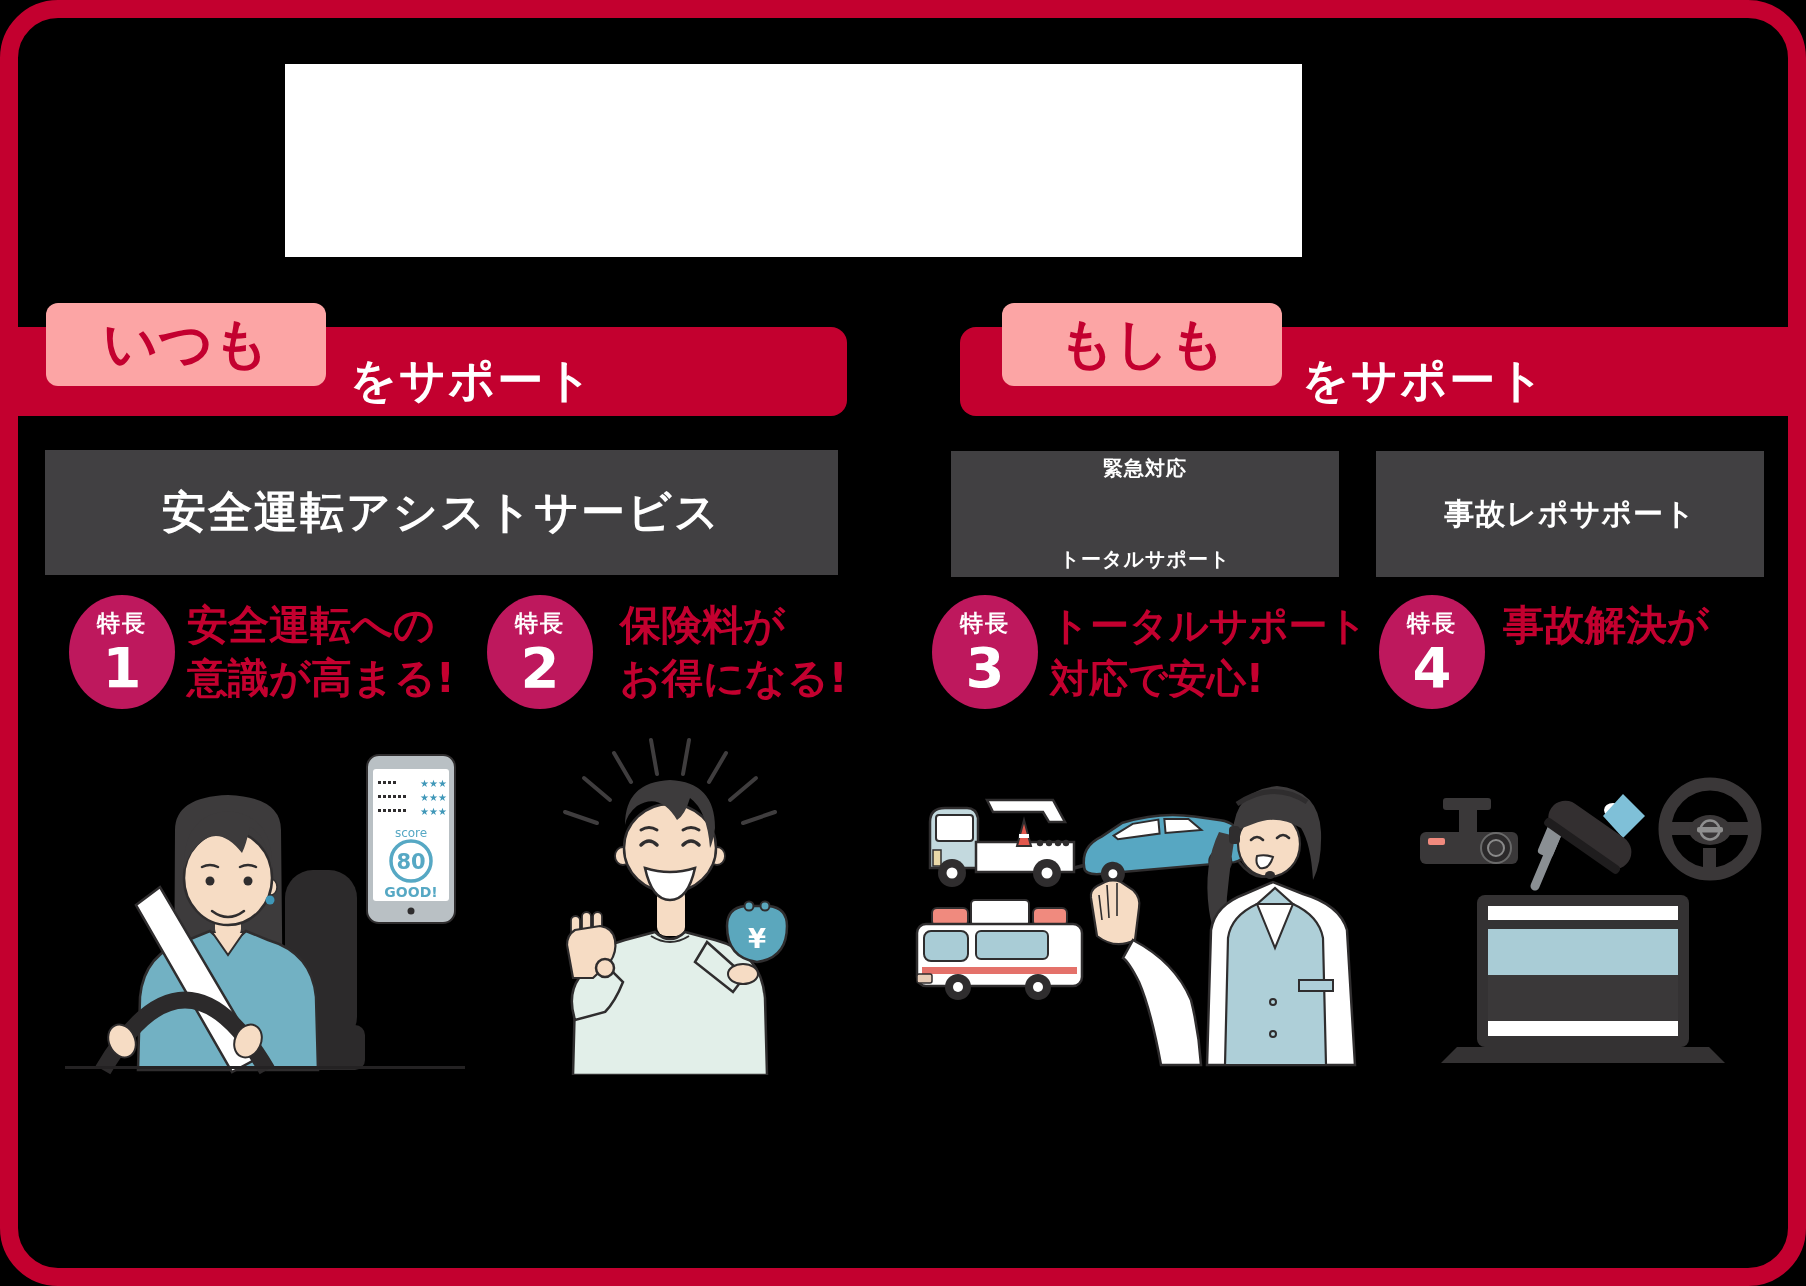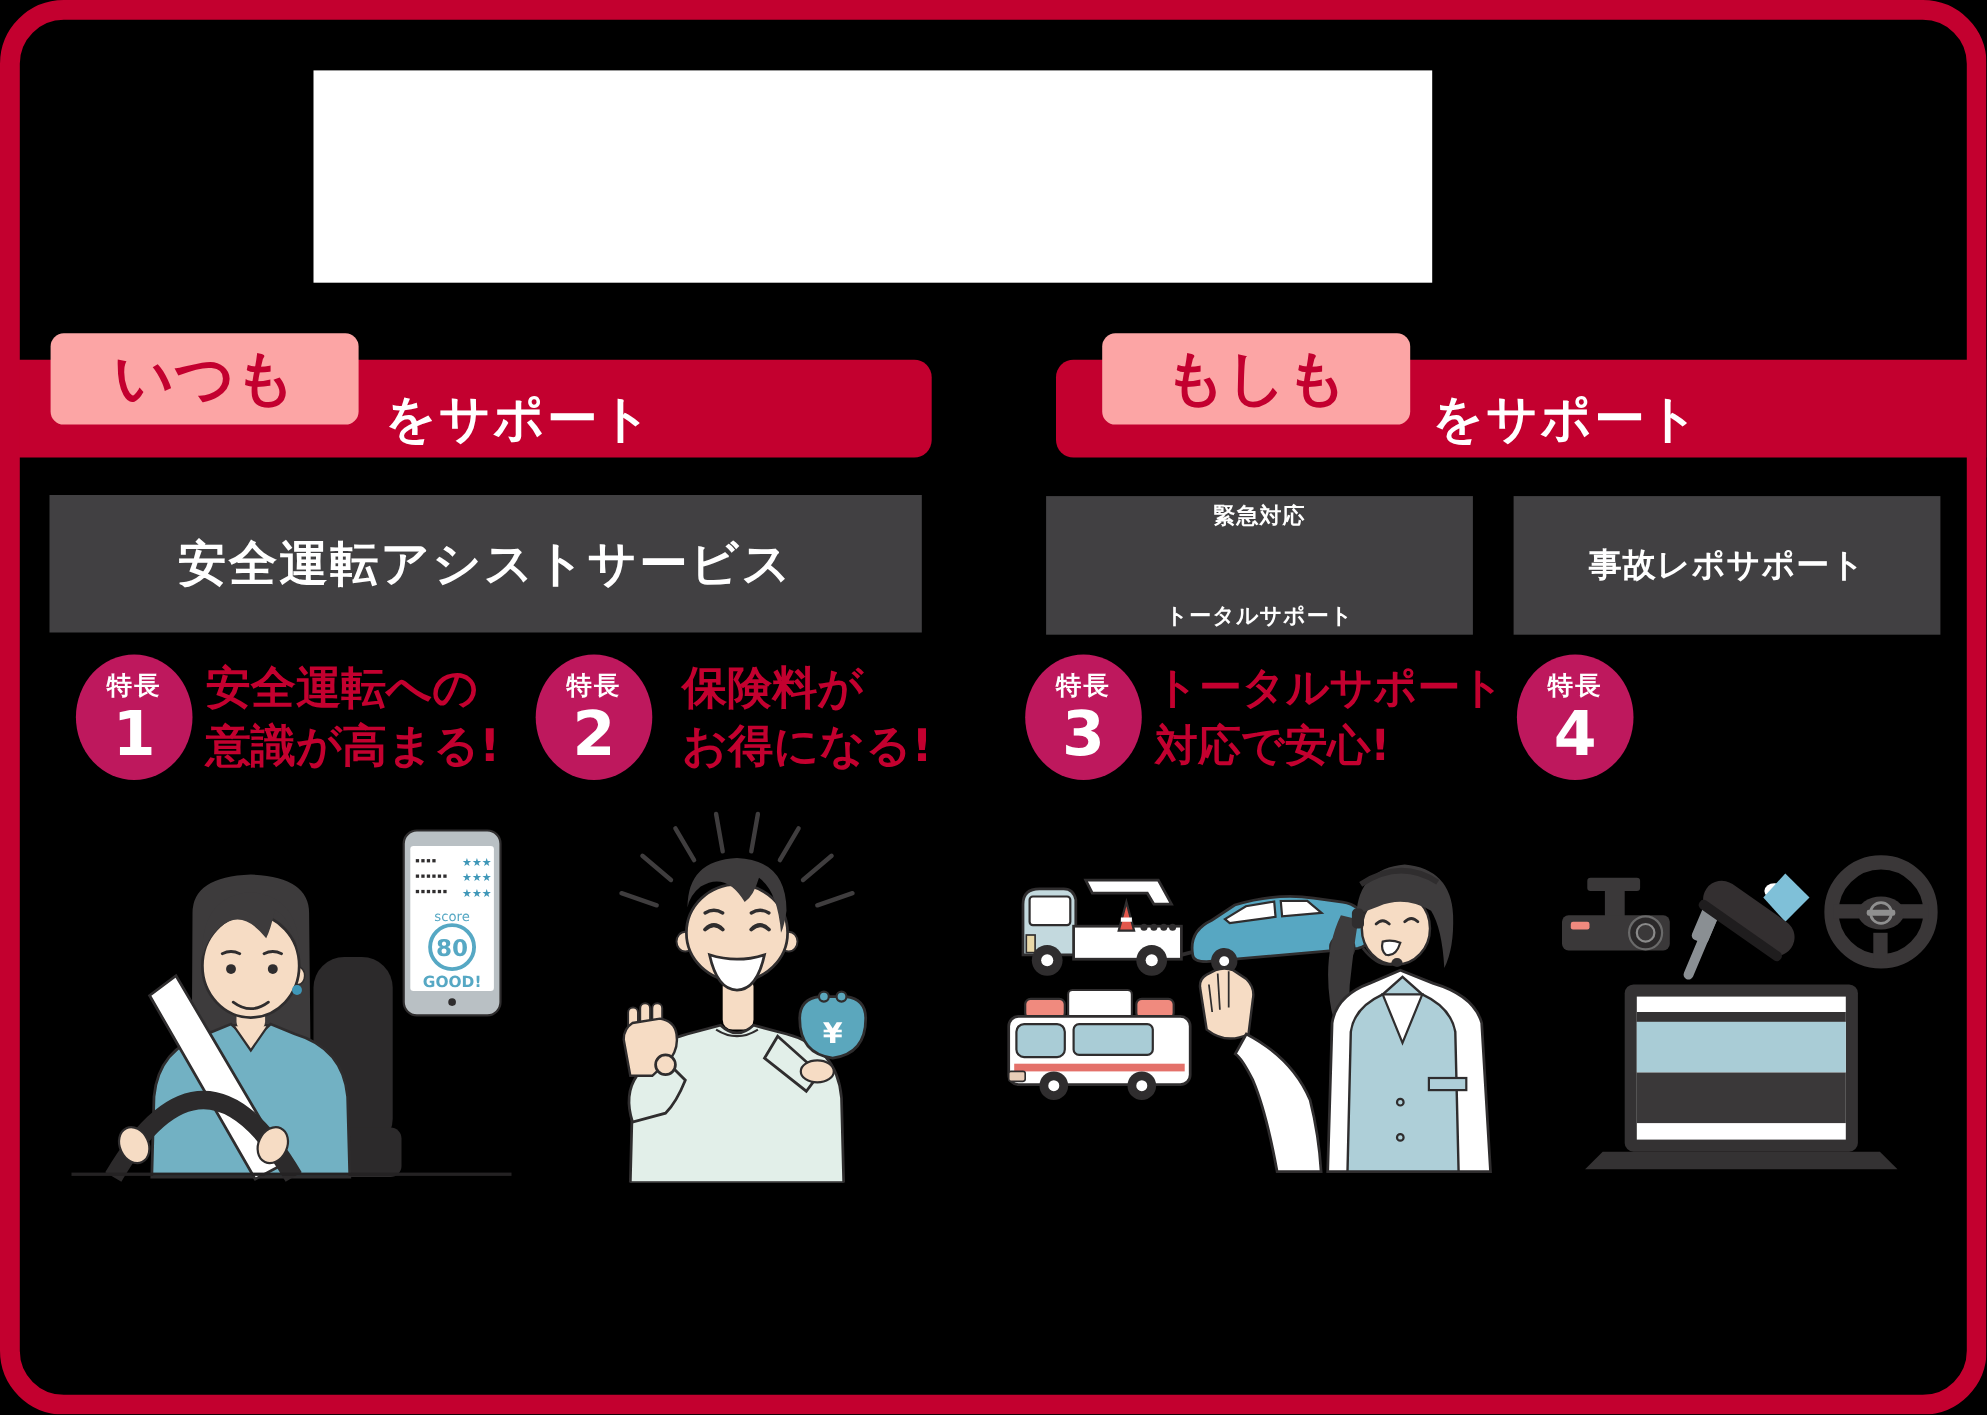--- a/index.html
+++ b/index.html
@@ -99,20 +99,21 @@
   <div class="feature-text t3">
     <div>トータルサポート</div>
     <div>対応で安心!</div>
   </div>
 
   <div class="feature-badge b4">
     <div class="badge-label">特長</div>
     <div class="badge-num">4</div>
   </div>
   <div class="feature-text t4">
+    <div>事故解決が</div>
   </div>
 
   <svg class="illus i1" width="410" height="340" viewBox="0 0 410 340">
     <rect x="225" y="135" width="72" height="175" rx="28" fill="#2c2a2b"></rect>
     <rect x="225" y="290" width="80" height="45" rx="10" fill="#2c2a2b"></rect>
     <g>
       <rect x="307" y="20" width="88" height="168" rx="12" fill="#b9c0c4" stroke="#2f2d2e" stroke-width="2"></rect>
       <rect x="313" y="34" width="76" height="132" rx="3" fill="#ffffff"></rect>
       <g fill="#2f2d2e">
         <rect x="318" y="46" width="3" height="3"></rect>

